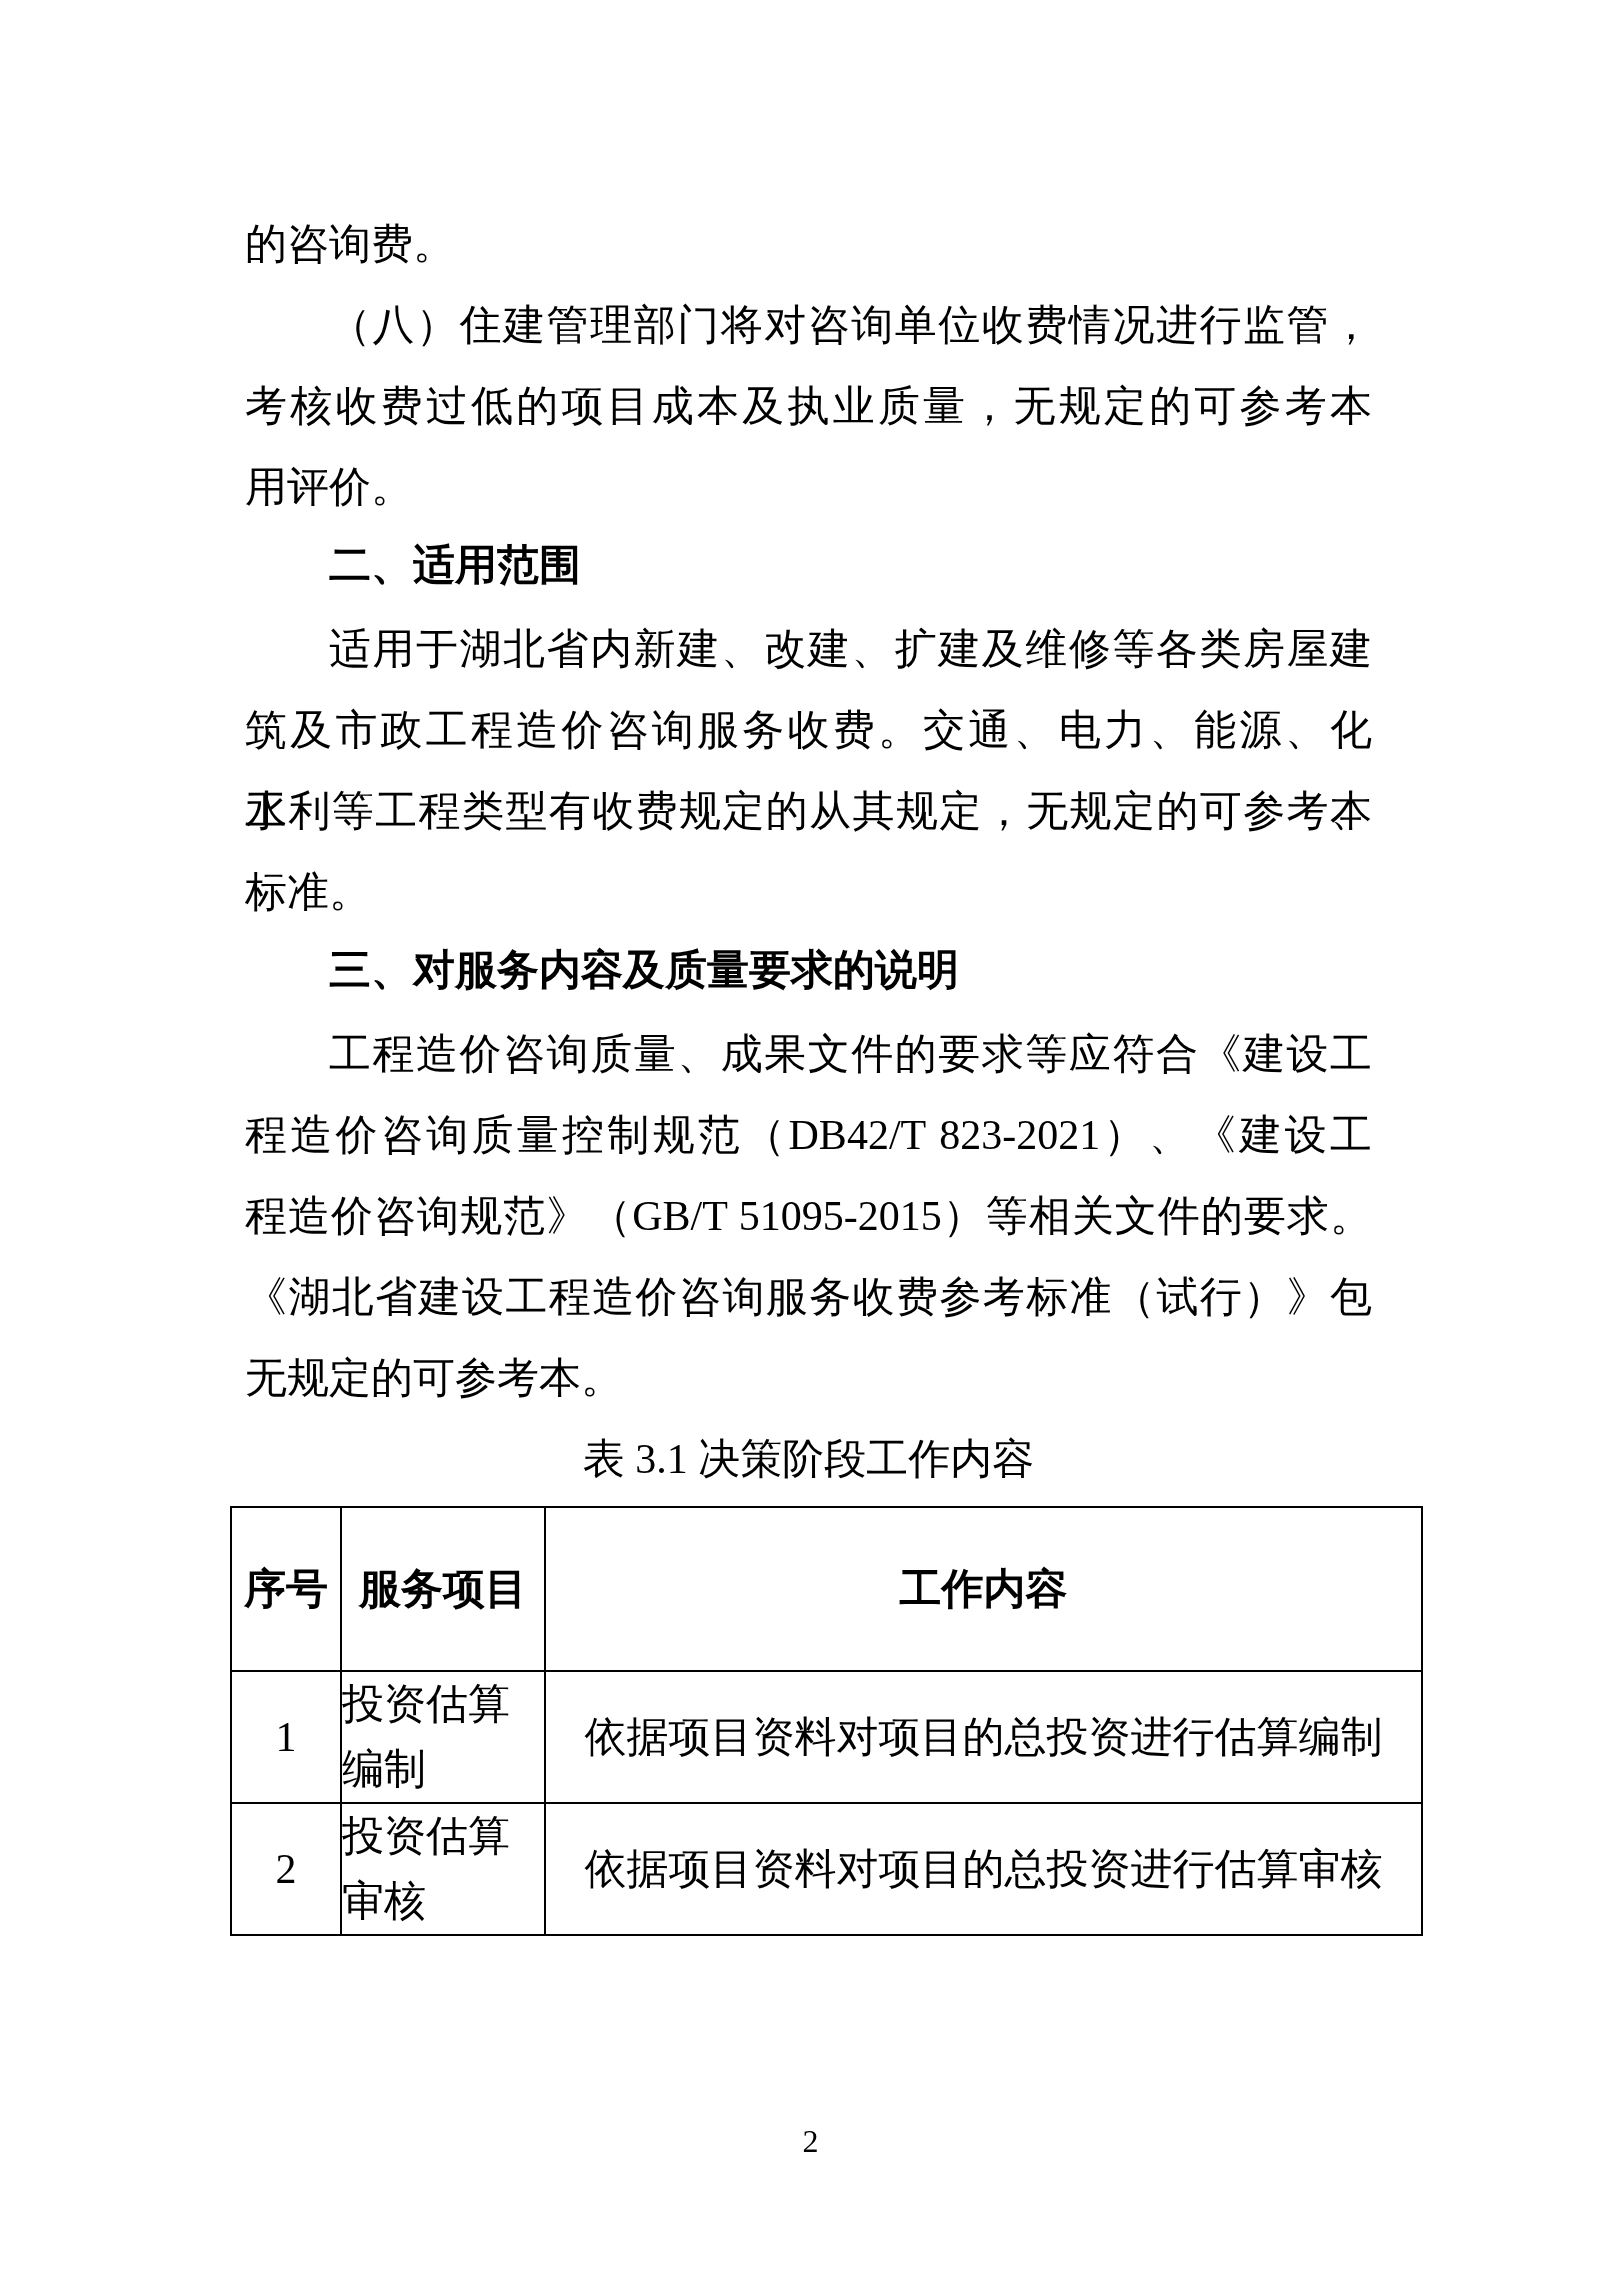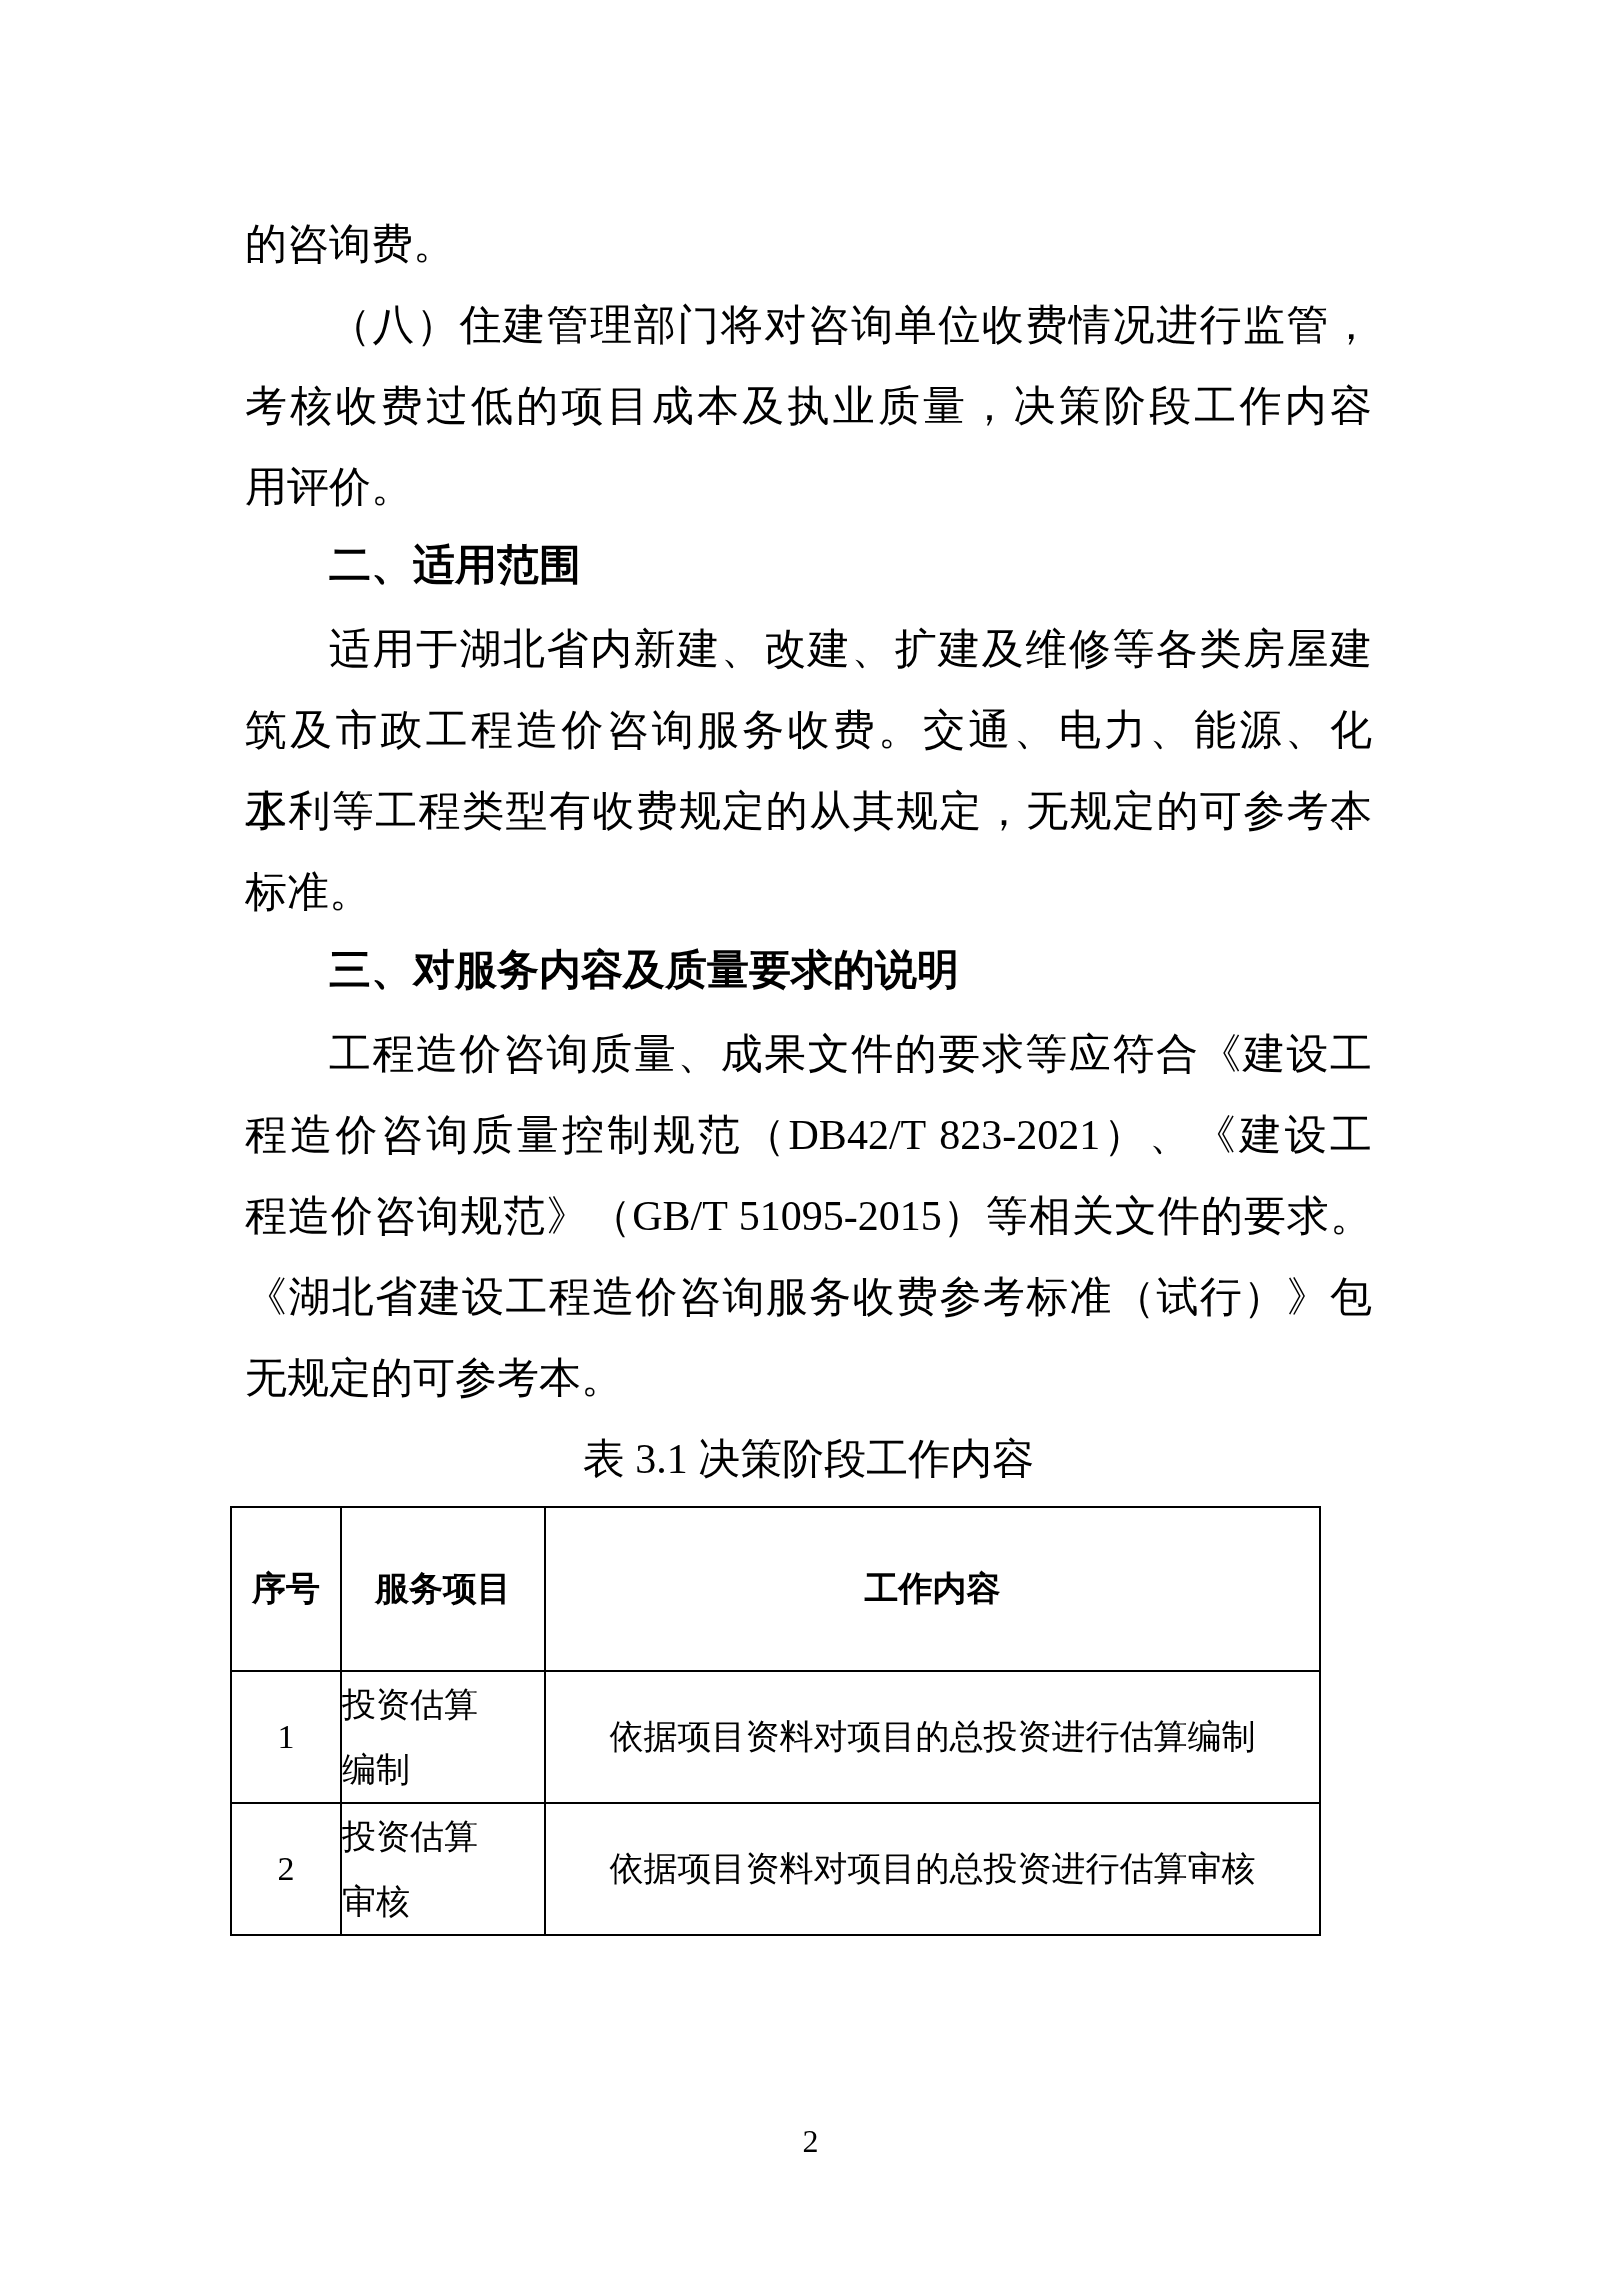--- a/index.html
+++ b/index.html
@@ -25,24 +25,24 @@
   .j { text-align: justify; text-align-last: justify; }
   .h {
     font-family: Liberation Mono, monospace;
     font-weight: bold;
   }
   .caption { text-align: center; }
   table.work {
     position: absolute;
     left: 230px;
     top: 1506px;
-    width: 1091px;
+    width: 1193px;
     border-collapse: collapse;
     table-layout: fixed;
-    font-size: 34px;
+    font-size: 42px;
     color: #000000;
   }
   table.work col.c1 { width: 110px; }
   table.work col.c2 { width: 204px; }
   table.work th, table.work td {
     border: 2px solid #000000;
     padding: 0;
     vertical-align: middle;
   }
   table.work { border: 2.9px solid #000000; }
@@ -69,21 +69,21 @@
   }
 </style>
 </head>
 <body>
 
 <div class="page">
 
   <div class="text-block">
     <div class="line">的咨询费。</div>
     <div class="line ind j">（八）住建管理部门将对咨询单位收费情况进行监管，</div>
-    <div class="line j">考核收费过低的项目成本及执业质量，决策阶段工作内容</div>
+    <div class="line j">考核收费过低的项目成本及执业质量，无规定的可参考本</div>
     <div class="line">用评价。</div>
     <div class="line ind h">二、适用范围</div>
     <div class="line ind j">适用于湖北省内新建、改建、扩建及维修等各类房屋建</div>
     <div class="line j">筑及市政工程造价咨询服务收费。交通、电力、能源、化工、</div>
     <div class="line j">水利等工程类型有收费规定的从其规定，无规定的可参考本</div>
     <div class="line">标准。</div>
     <div class="line ind h">三、对服务内容及质量要求的说明</div>
     <div class="line ind j">工程造价咨询质量、成果文件的要求等应符合《建设工</div>
     <div class="line j">程造价咨询质量控制规范（DB42/T 823-2021）、《建设工</div>
     <div class="line j">程造价咨询规范》（GB/T 51095-2015）等相关文件的要求。</div>

